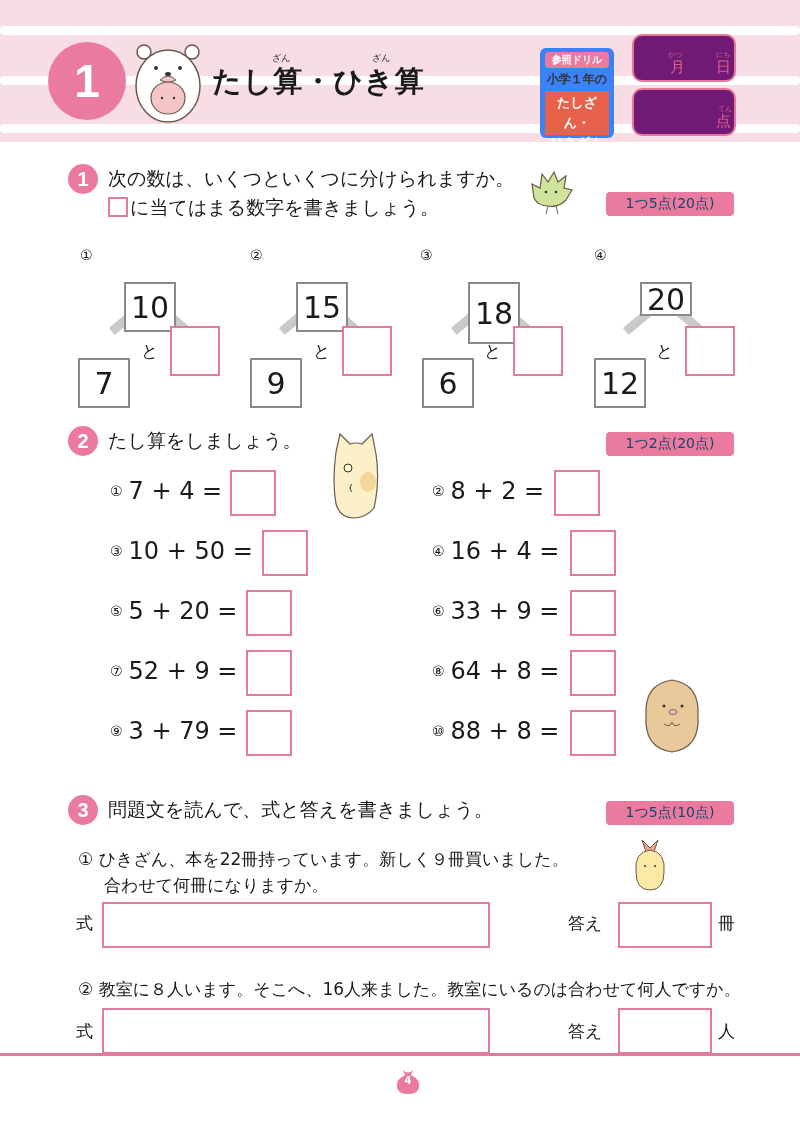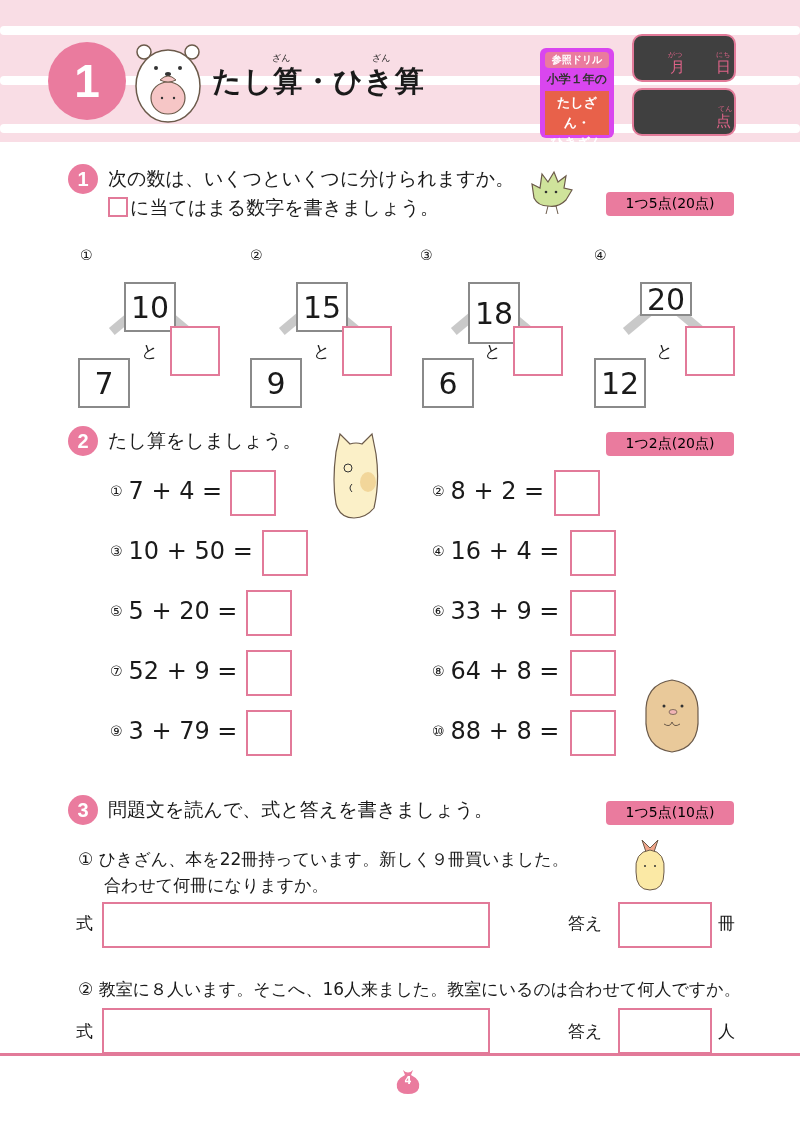--- a/index.html
+++ b/index.html
@@ -7,33 +7,33 @@
   body { position: relative; font-family: "DejaVu Sans", sans-serif; color: #1a1a1a; }
 
   
   .header { position: absolute; left: 0; top: 0; width: 800px; height: 142px; background: #f9dde5; overflow: hidden; }
   .stripe { position: absolute; left: 0; width: 800px; height: 9px; background: #fff; border-radius: 4px; }
   .chapter-circle { position: absolute; left: 48px; top: 42px; width: 78px; height: 78px; border-radius: 50%; background: #ea7b9e; color: #fff; font-family: "Liberation Sans", sans-serif; font-weight: bold; font-size: 46px; display: flex; align-items: center; justify-content: center; }
   .bear { position: absolute; left: 132px; top: 38px; width: 72px; height: 86px; }
   .title { position: absolute; left: 212px; top: 62px; font-size: 29px; font-weight: bold; letter-spacing: 1px; }
   .ruby { position: absolute; font-size: 9px; font-weight: normal; color: #1a1a1a; }
 
-  .ref-panel { position: absolute; left: 540px; top: 48px; width: 74px; height: 90px; background: #d946ef; border-radius: 6px; text-align: center; }
+  .ref-panel { position: absolute; left: 540px; top: 48px; width: 74px; height: 90px; background: #3b82f6; border-radius: 6px; text-align: center; }
   .ref-badge { margin: 4px auto 0; width: 64px; height: 16px; background: #ea7b9e; color: #fff; font-size: 10px; font-weight: bold; border-radius: 4px; line-height: 16px; }
   .ref-grade { font-size: 12px; font-weight: bold; color: #333; margin-top: 3px; }
   .ref-book { margin: 3px auto 0; width: 64px; height: 44px; background: #e8614a; color: #fff; font-size: 13px; font-weight: bold; line-height: 20px; padding-top: 2px; }
 
-  .datebox { position: absolute; left: 632px; width: 104px; height: 48px; background: #404040; border: 2px solid #e27a99; border-radius: 10px; }
+  .datebox { position: absolute; left: 632px; width: 104px; height: 48px; background: #701a75; border: 2px solid #e27a99; border-radius: 10px; }
   .datebox .lbl { position: absolute; bottom: 3px; font-size: 15px; color: #e06389; }
   .datebox .rb { position: absolute; font-size: 7px; color: #e06389; }
 
   
   .qnum { position: absolute; width: 30px; height: 30px; border-radius: 50%; background: #ea7b9e; color: #fff; font-family: "Liberation Sans", sans-serif; font-weight: bold; font-size: 20px; display: flex; align-items: center; justify-content: center; }
   .qtext { position: absolute; font-size: 19px; line-height: 30px; }
-  .score { position: absolute; height: 24px; background: #ea7b9e; color: #000000; font-size: 14px; border-radius: 4px; display: flex; align-items: center; justify-content: center; }
+  .score { position: absolute; height: 24px; background: #ea7b9e; color: #0c4a6e; font-size: 14px; border-radius: 4px; display: flex; align-items: center; justify-content: center; }
 
   .pinkbox { position: absolute; border: 2px solid #e27a99; background: #fff; }
   .graybox { position: absolute; border: 2px solid #8a8a8a; background: #fff; display: flex; align-items: center; justify-content: center; font-family: "DejaVu Sans", sans-serif; font-size: 30px; margin-top: 32px; }
   .connector { position: absolute; height: 9px; background: #c9c9c9; transform-origin: left center; }
   .circ { position: absolute; font-size: 14px; }
   .to { position: absolute; font-size: 17px; }
 
   .eq { position: absolute; font-size: 24px; display: flex; align-items: center; height: 46px; }
   .eq .n { font-size: 14px; margin-right: 6px; }
 

